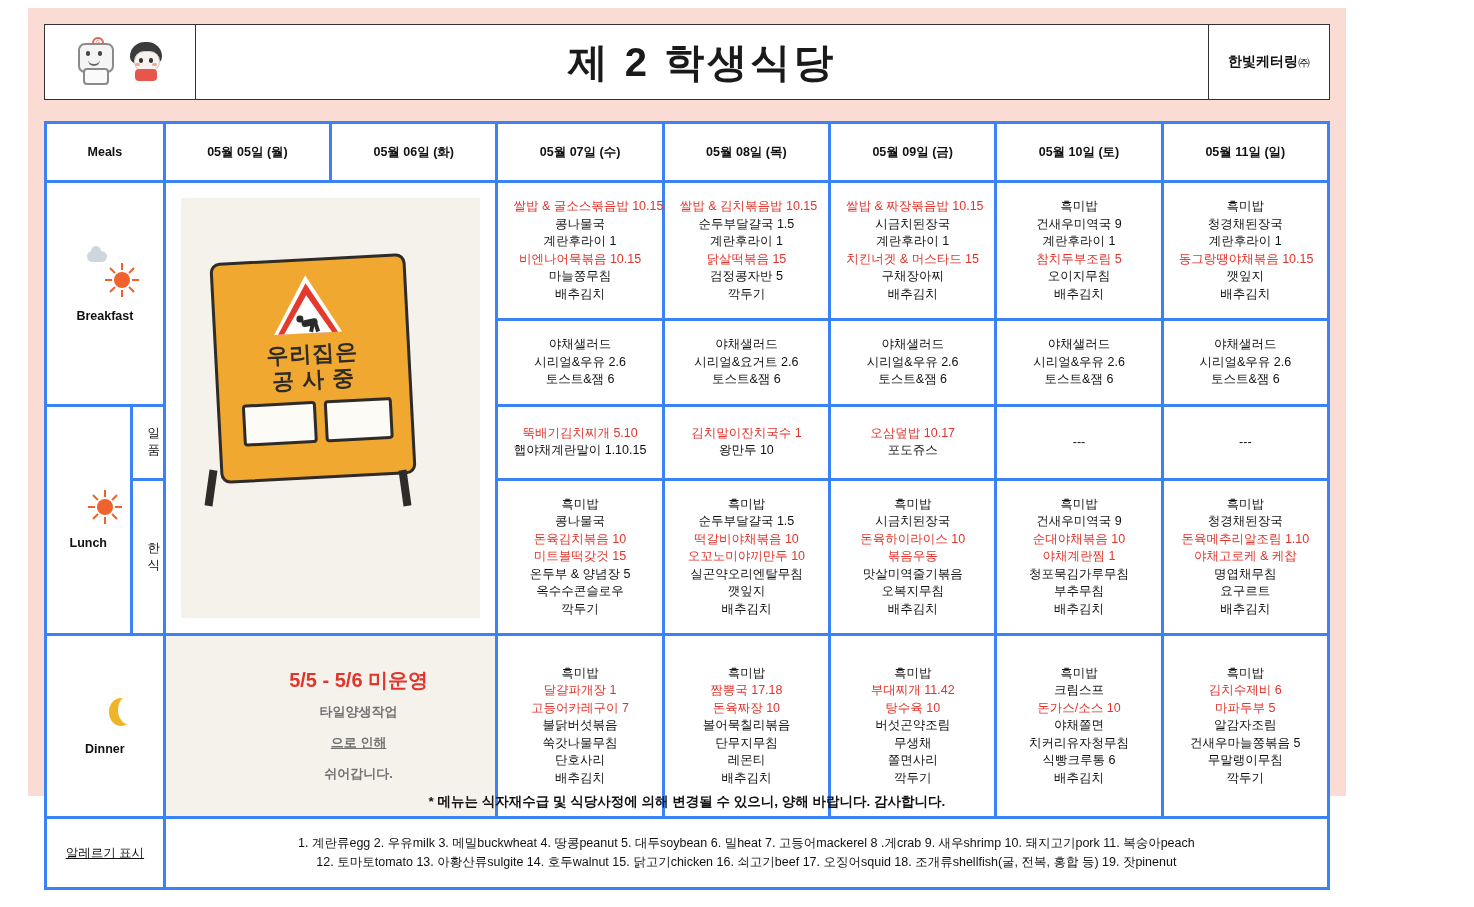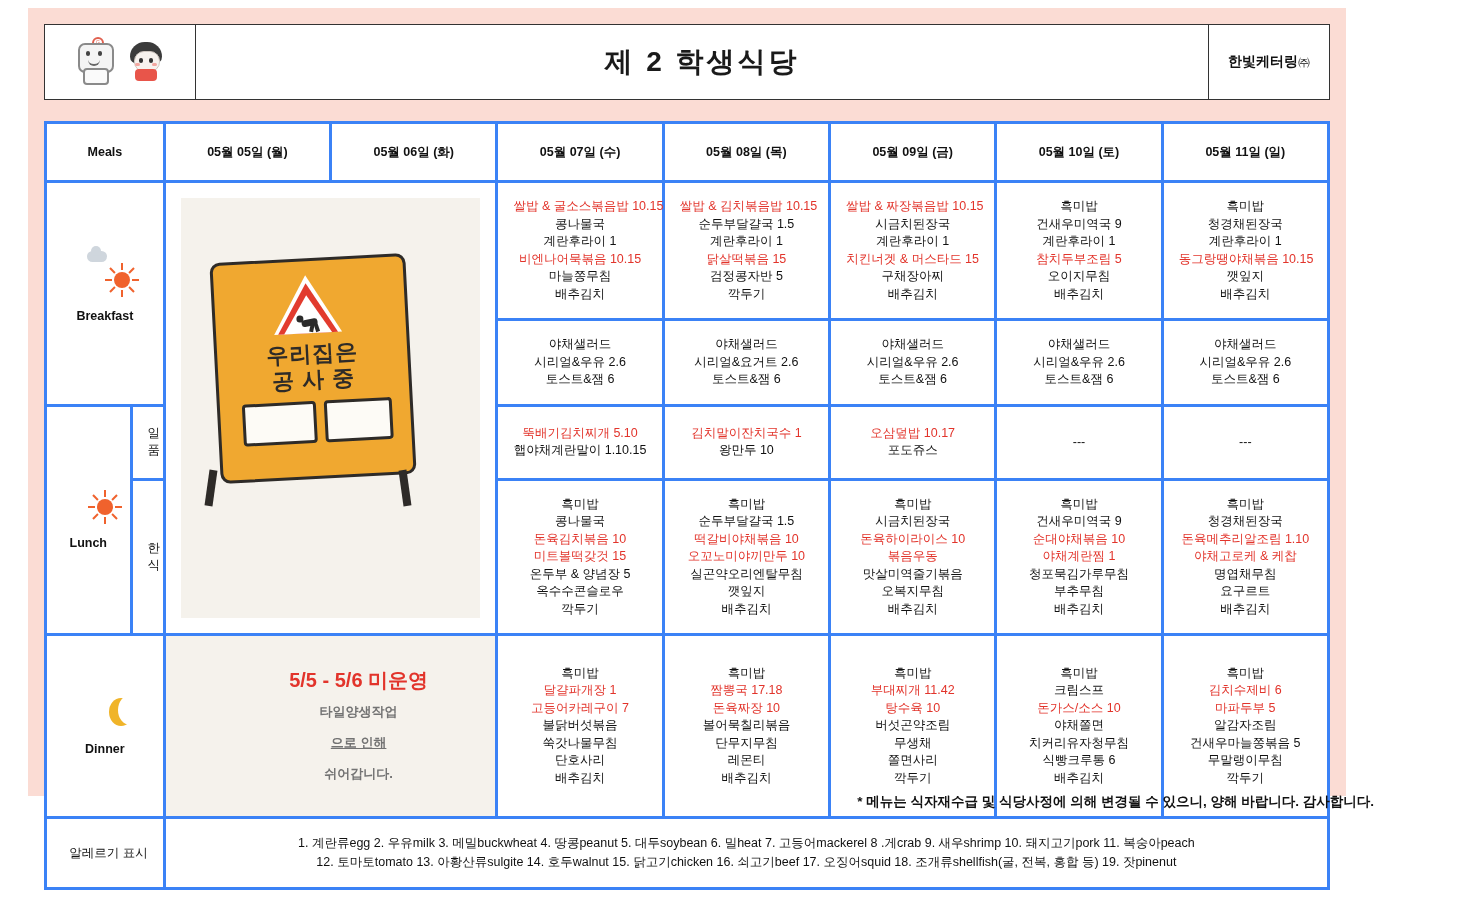--- a/index.html
+++ b/index.html
@@ -51,21 +51,21 @@
   }
   .header .title-cell {
     flex: 1;
     display: flex;
     align-items: center;
     justify-content: center;
     border-right: 1px solid #333;
     background: #fff;
   }
   .header .title-cell .title {
-    font-size: 28px;
+    font-size: 40px;
     font-weight: bold;
     letter-spacing: 3px;
     color: #1a1a1a;
   }
   .header .brand-cell {
     width: 120px;
     display: flex;
     flex-direction: row;
     align-items: center;
     justify-content: center;
@@ -416,36 +416,37 @@
   }
   .notice .l2, .notice .l3, .notice .l4 {
     font-size: 13px;
     font-weight: bold;
     color: #737373;
   }
   .notice .l3 { text-decoration: underline; }
 
   
   .allergy-label {
-    text-align: right;
+    text-align: center;
     font-size: 12.5px;
+    text-decoration: underline;
   }
   .allergy-text {
     padding: 3px 6px 3px 6px;
     font-size: 12px;
     line-height: 19px;
     color: #111;
     text-align: center;
   }
   .footnote {
     position: absolute;
     left: 0;
     top: 793px;
     width: 1374px;
-    text-align: right;
+    text-align: center;
     font-size: 13.5px;
     font-weight: bold;
     color: #111;
   }
   
   .side-mascots {
     position: absolute;
     left: 1196px;
     top: 412px;
     display: flex;

